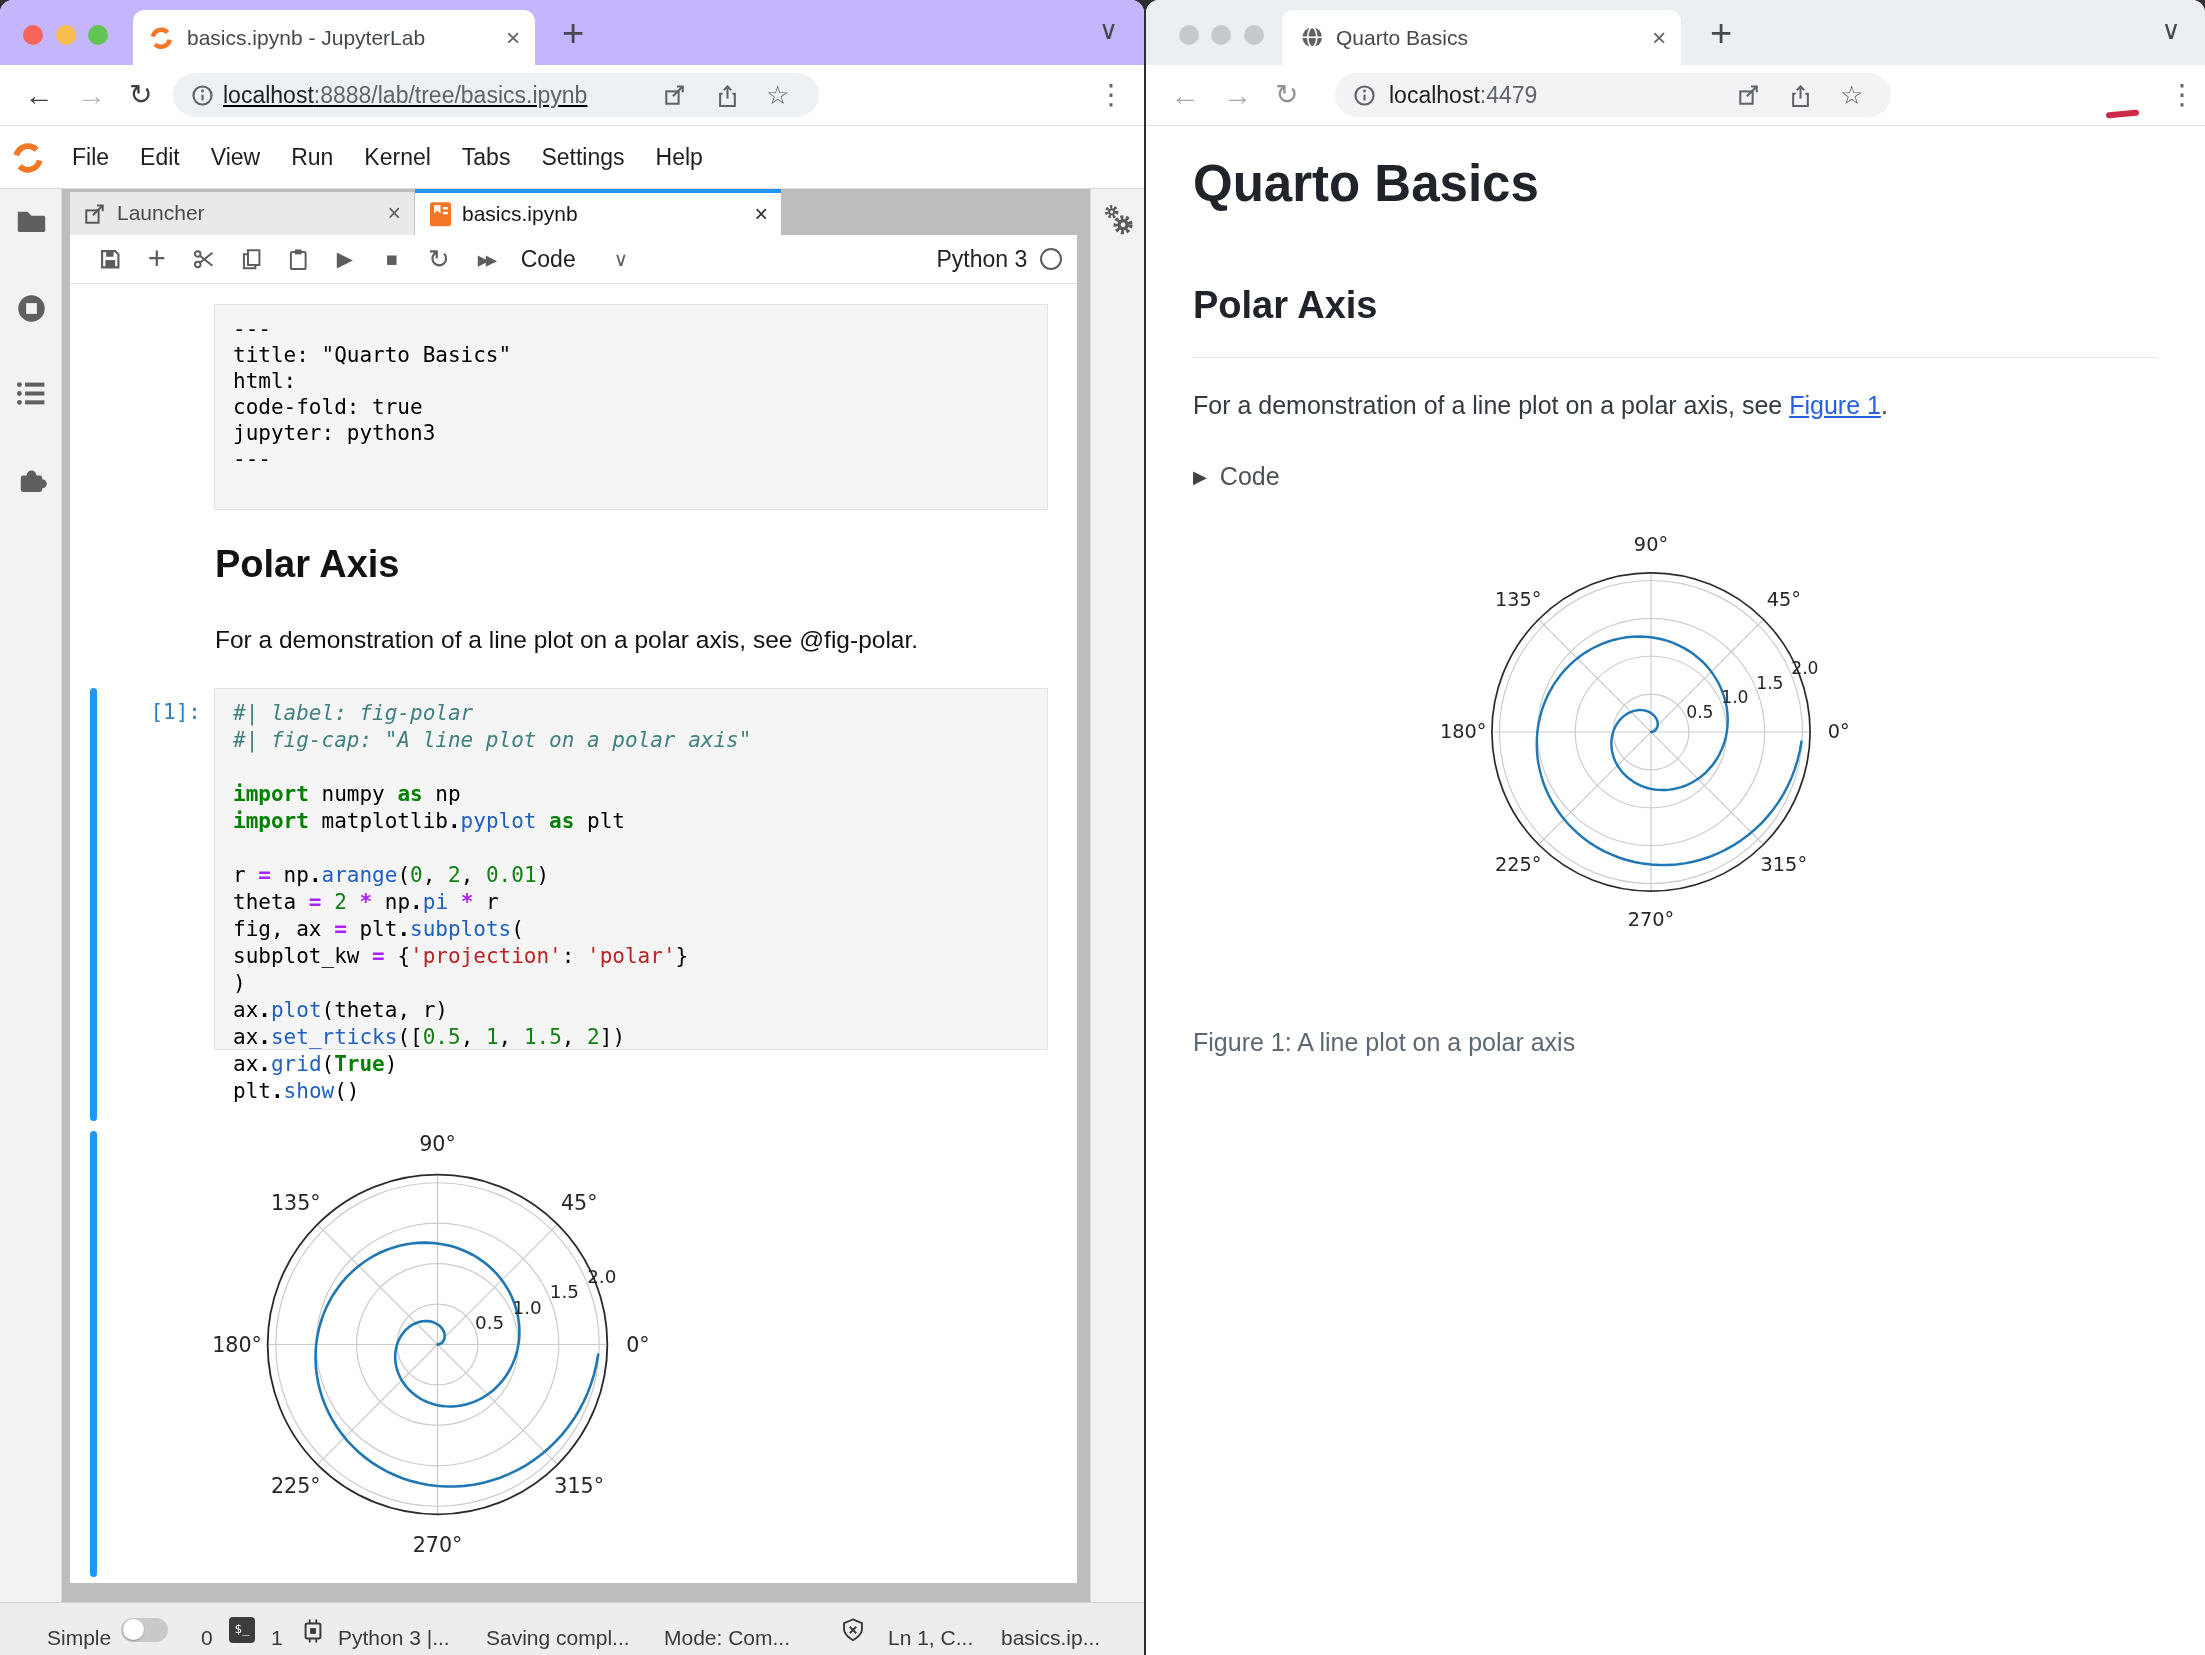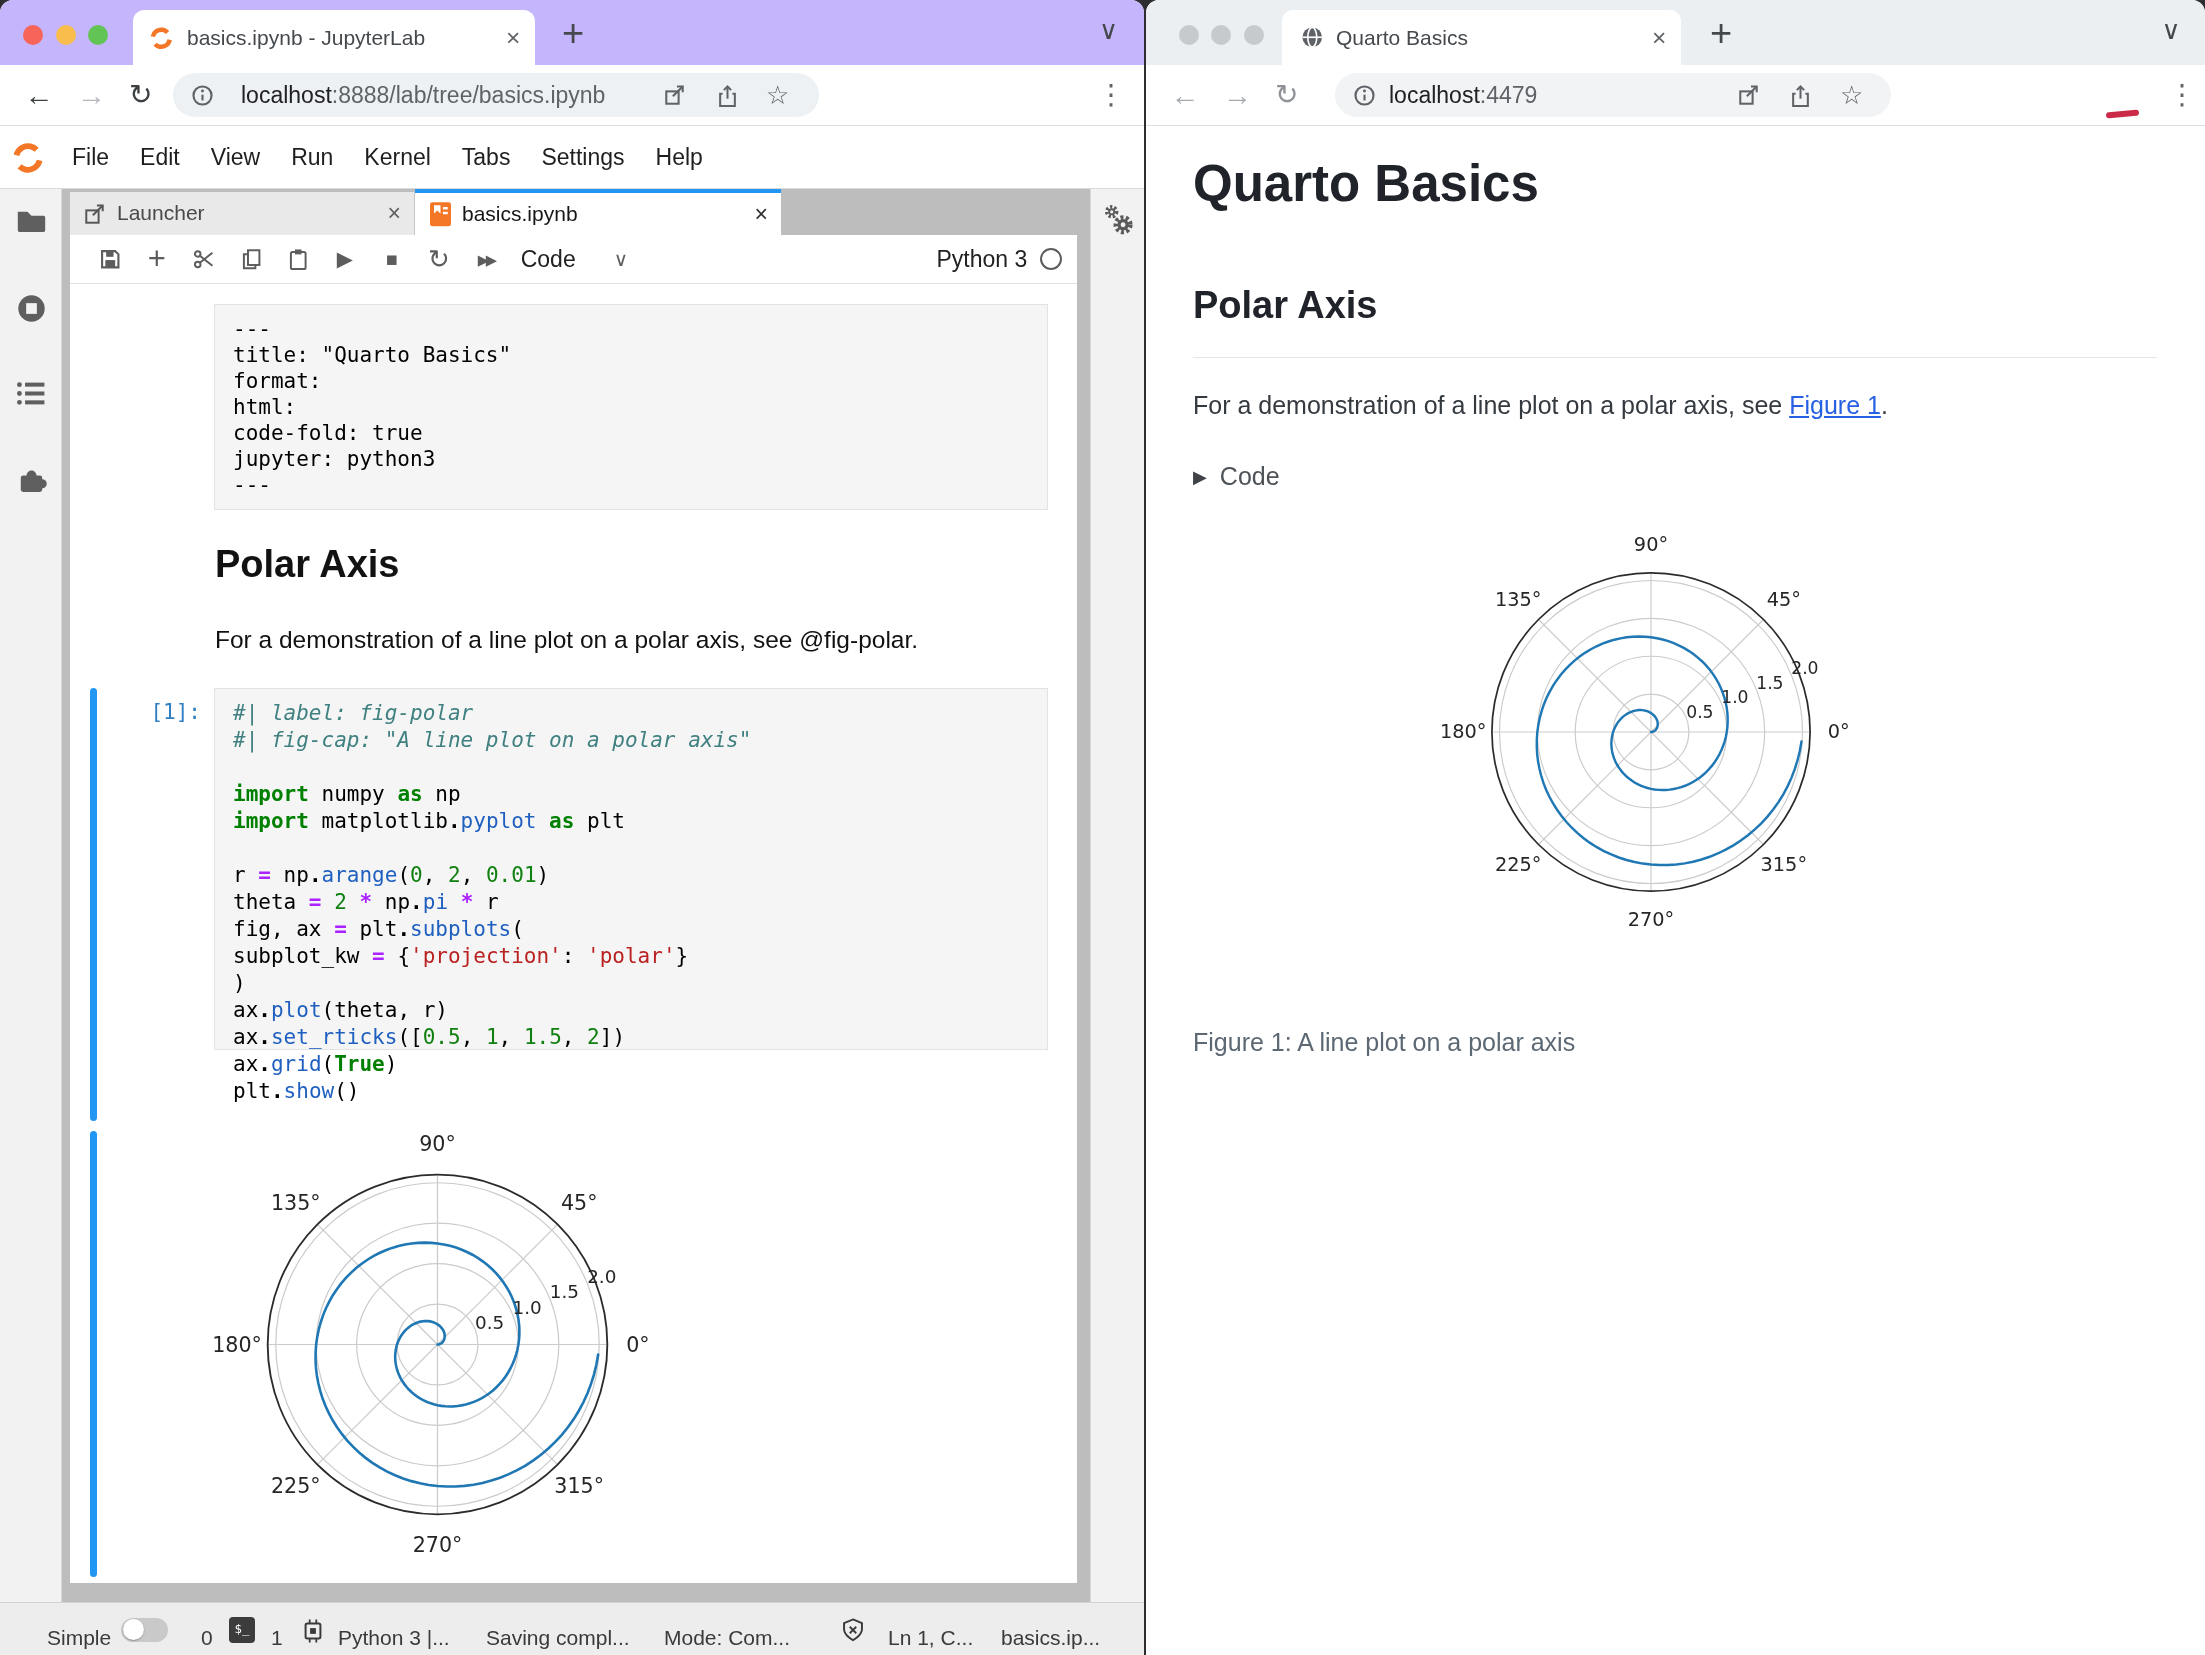--- a/index.html
+++ b/index.html
@@ -112,21 +112,21 @@
   <div class="urlrow">
     <span class="navg" style="left:24.5px;color:#3d4043;">←</span>
     <span class="navg" style="left:77px;color:#b4b8bc;">→</span>
     <span class="navg" style="left:129px;color:#3d4043;font-size:28px;">↻</span>
     <div class="omni" style="left:173px;width:646px;">
       <svg class="omni-ic" style="left:18px;" width="23" height="23" viewBox="0 0 28 28">
         <circle cx="14" cy="14" r="11" fill="none" stroke="#5f6368" stroke-width="2.6"></circle>
         <line x1="14" y1="13" x2="14" y2="20" stroke="#5f6368" stroke-width="2.6"></line>
         <circle cx="14" cy="8.6" r="1.8" fill="#5f6368"></circle>
       </svg>
-      <span class="urltext" style="left:68px;"><span class="u-host">localhost</span><span class="u-path">:8888/lab/tree/basics.ipynb</span></span>
+      <span class="urltext" style="left:50px;text-decoration:underline;"><span class="u-host">localhost</span><span class="u-path">:8888/lab/tree/basics.ipynb</span></span>
       <svg class="omni-ic" style="left:490px;" width="23" height="23" viewBox="0 0 28 28">
         <rect x="4" y="9" width="15" height="15" fill="none" stroke="#5f6368" stroke-width="2.5"></rect>
         <line x1="12" y1="15" x2="24" y2="3" stroke="#5f6368" stroke-width="2.5"></line>
         <path d="M17 3 h7 v7" fill="none" stroke="#5f6368" stroke-width="2.5"></path>
       </svg>
       <svg class="omni-ic" style="left:543px;" width="23" height="24.5" viewBox="0 0 28 30">
         <path d="M8 12 h-3 v15 h18 v-15 h-3" fill="none" stroke="#5f6368" stroke-width="2.5"></path>
         <line x1="14" y1="3.5" x2="14" y2="18" stroke="#5f6368" stroke-width="2.5"></line>
         <path d="M9.5 7.5 L14 3 L18.5 7.5" fill="none" stroke="#5f6368" stroke-width="2.5"></path>
       </svg>
@@ -254,21 +254,20 @@
     <span class="tb-chev">∨</span>
     <span class="tb-kernel">Python 3</span>
     <span class="kcirc"></span>
   </div>
 
   <div class="jl-content"></div>
 
   <div class="cell mono yaml-box">
       <div>---</div>
       <div>title: "Quarto Basics"</div>
-      <div>format:</div>
       <div>  html:</div>
       <div>    code-fold: true</div>
       <div>jupyter: python3</div>
       <div>---</div>
     </div>
 
   <div class="nb-h1">Polar Axis</div>
   <div class="nb-p">For a demonstration of a line plot on a polar axis, see @fig-polar.</div>
 
   <div class="collapser" style="top:688px;height:433px;"></div>

